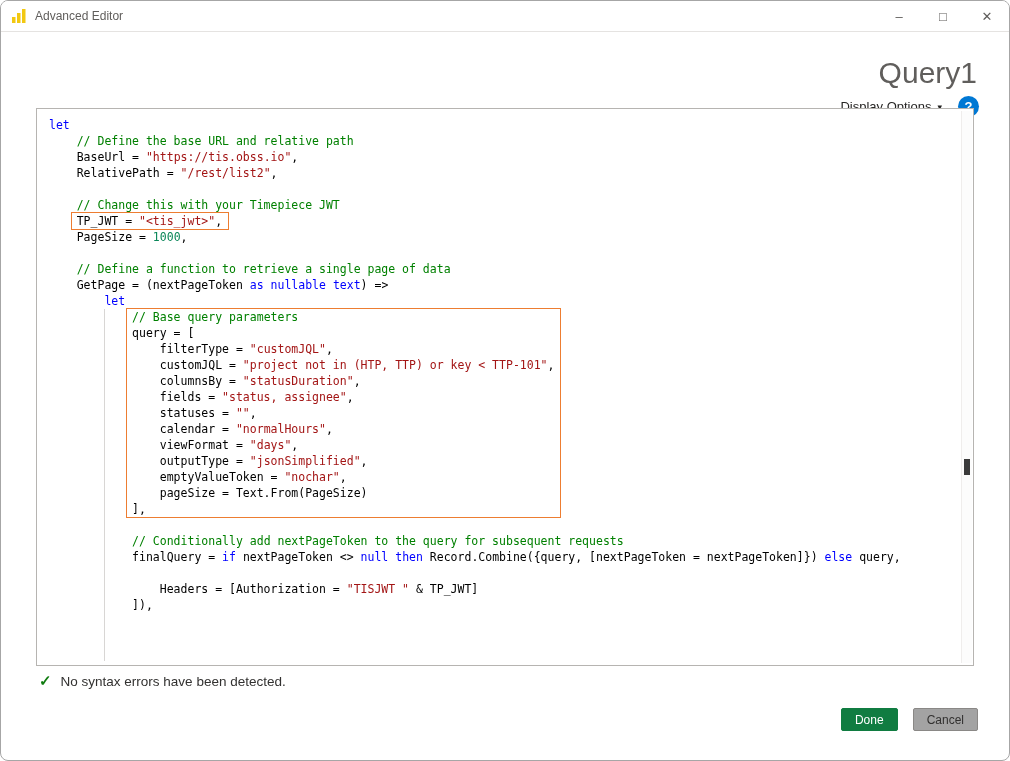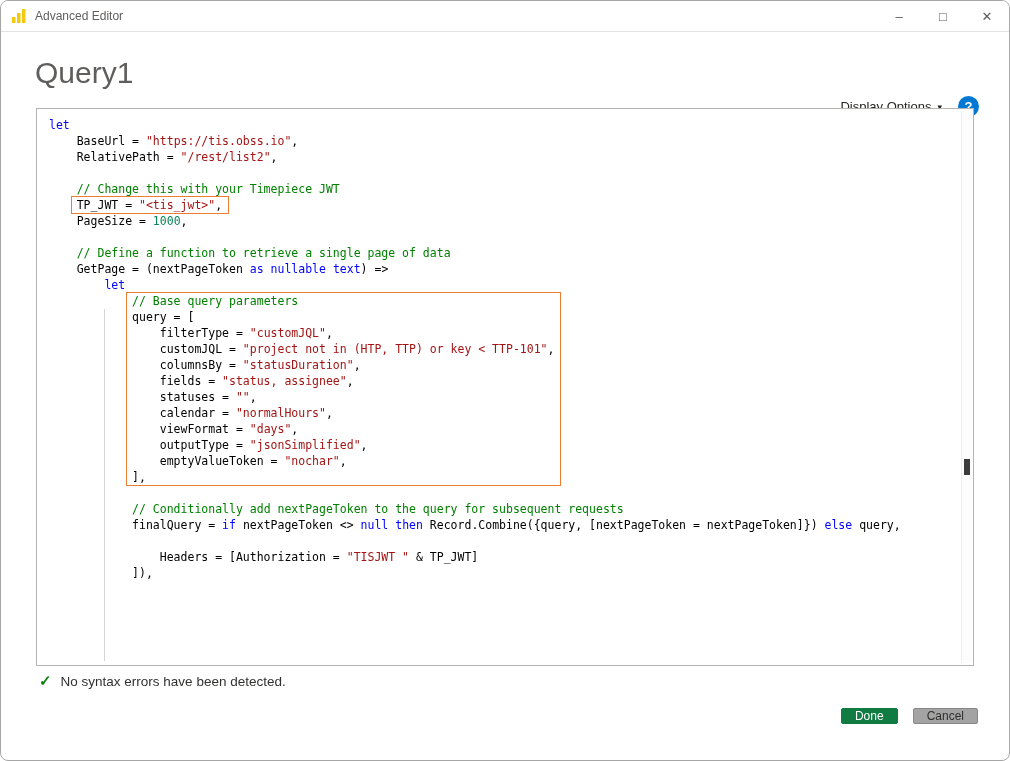--- a/index.html
+++ b/index.html
@@ -36,20 +36,21 @@
     font-size: 13px; color: #5f5d5b; cursor: default;
   }
 
   
   .header { position: relative; padding: 24px 32px 0 34px; }
   .page-title {
     margin: 0;
     font-size: 30px;
     font-weight: 300;
     color: #605e5c;
+    text-align: right;
   }
   .header-right {
     position: absolute;
     right: 30px; top: 64px;
     display: flex; align-items: center; gap: 16px;
   }
   .display-options {
     display: inline-flex; align-items: center; gap: 6px;
     font-size: 13px; color: #252423; cursor: default;
   }
@@ -115,21 +116,21 @@
   }
   .check-icon { color: var(--check_green); font-size: 15px; font-weight: bold; }
 
   
   .footer {
     position: absolute;
     top: 707px; right: 31px;
     display: flex; gap: 15px;
   }
   .btn {
-    min-width: 56px; height: 16px;
+    min-width: 56px; height: 23px;
     font-family: "Liberation Sans", sans-serif;
     font-size: 12px;
     border-radius: 2px;
     padding: 0 13px;
     cursor: default;
   }
   .btn-done {
     background: var(--accent_green);
     border: 1px solid var(--accent_green);
     color: #ffffff;
@@ -170,20 +171,21 @@
       </span>
       <span class="help-btn">
         <span>?</span>
       </span>
     </div>
   </div>
 
   <div class="editor">
     <div class="code">
         <div class="code-line" style="padding-left: 0ch;"><span class="tok-kw">let</span></div>
+        <div class="code-line" style="padding-left: 4ch;"><span class="tok-cm">// Define the base URL and relative path</span></div>
         <div class="code-line" style="padding-left: 4ch;"><span class="tok-pl">BaseUrl = </span><span class="tok-str">"https://tis.obss.io"</span><span class="tok-pl">,</span></div>
         <div class="code-line" style="padding-left: 4ch;"><span class="tok-pl">RelativePath = </span><span class="tok-str">"/rest/list2"</span><span class="tok-pl">,</span></div>
         <div class="code-line" style="padding-left: 0ch;">&nbsp;</div>
         <div class="code-line" style="padding-left: 4ch;"><span class="tok-cm">// Change this with your Timepiece JWT</span></div>
         <div class="hl-box" style="margin-left: calc(4ch - 5px);">
           <div class="code-line" style="padding-left: 0ch;"><span class="tok-pl">TP_JWT = </span><span class="tok-str">"&lt;tis_jwt&gt;"</span><span class="tok-pl">,</span></div>
         </div>
         <div class="code-line" style="padding-left: 4ch;"><span class="tok-pl">PageSize = </span><span class="tok-num">1000</span><span class="tok-pl">,</span></div>
         <div class="code-line" style="padding-left: 0ch;">&nbsp;</div>
         <div class="code-line" style="padding-left: 4ch;"><span class="tok-cm">// Define a function to retrieve a single page of data</span></div>
@@ -194,20 +196,21 @@
           <div class="code-line" style="padding-left: 0ch;"><span class="tok-pl">query = [</span></div>
           <div class="code-line" style="padding-left: 4ch;"><span class="tok-pl">filterType = </span><span class="tok-str">"customJQL"</span><span class="tok-pl">,</span></div>
           <div class="code-line" style="padding-left: 4ch;"><span class="tok-pl">customJQL = </span><span class="tok-str">"project not in (HTP, TTP) or key &lt; TTP-101"</span><span class="tok-pl">,</span></div>
           <div class="code-line" style="padding-left: 4ch;"><span class="tok-pl">columnsBy = </span><span class="tok-str">"statusDuration"</span><span class="tok-pl">,</span></div>
           <div class="code-line" style="padding-left: 4ch;"><span class="tok-pl">fields = </span><span class="tok-str">"status, assignee"</span><span class="tok-pl">,</span></div>
           <div class="code-line" style="padding-left: 4ch;"><span class="tok-pl">statuses = </span><span class="tok-str">""</span><span class="tok-pl">,</span></div>
           <div class="code-line" style="padding-left: 4ch;"><span class="tok-pl">calendar = </span><span class="tok-str">"normalHours"</span><span class="tok-pl">,</span></div>
           <div class="code-line" style="padding-left: 4ch;"><span class="tok-pl">viewFormat = </span><span class="tok-str">"days"</span><span class="tok-pl">,</span></div>
           <div class="code-line" style="padding-left: 4ch;"><span class="tok-pl">outputType = </span><span class="tok-str">"jsonSimplified"</span><span class="tok-pl">,</span></div>
           <div class="code-line" style="padding-left: 4ch;"><span class="tok-pl">emptyValueToken = </span><span class="tok-str">"nochar"</span><span class="tok-pl">,</span></div>
+          <div class="code-line" style="padding-left: 4ch;"><span class="tok-pl">pageSize = Text.From(PageSize)</span></div>
           <div class="code-line" style="padding-left: 0ch;"><span class="tok-pl">],</span></div>
         </div>
         <div class="code-line" style="padding-left: 0ch;">&nbsp;</div>
         <div class="code-line" style="padding-left: 12ch;"><span class="tok-cm">// Conditionally add nextPageToken to the query for subsequent requests</span></div>
         <div class="code-line" style="padding-left: 12ch;"><span class="tok-pl">finalQuery = </span><span class="tok-kw">if</span><span class="tok-pl"> nextPageToken &lt;&gt; </span><span class="tok-kw">null</span><span class="tok-pl"> </span><span class="tok-kw">then</span><span class="tok-pl"> Record.Combine({query, [nextPageToken = nextPageToken]}) </span><span class="tok-kw">else</span><span class="tok-pl"> query,</span></div>
         <div class="code-line" style="padding-left: 0ch;">&nbsp;</div>
         <div class="code-line" style="padding-left: 16ch;"><span class="tok-pl">Headers = [Authorization = </span><span class="tok-str">"TISJWT "</span><span class="tok-pl"> &amp; TP_JWT]</span></div>
         <div class="code-line" style="padding-left: 12ch;"><span class="tok-pl">]),</span></div>
       </div>
     <div class="indent-guide"></div>

